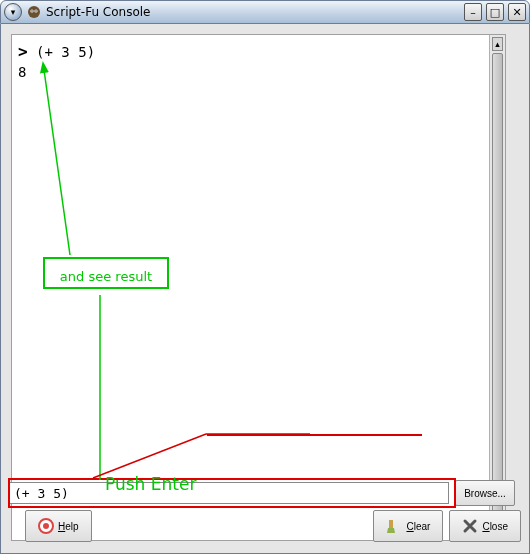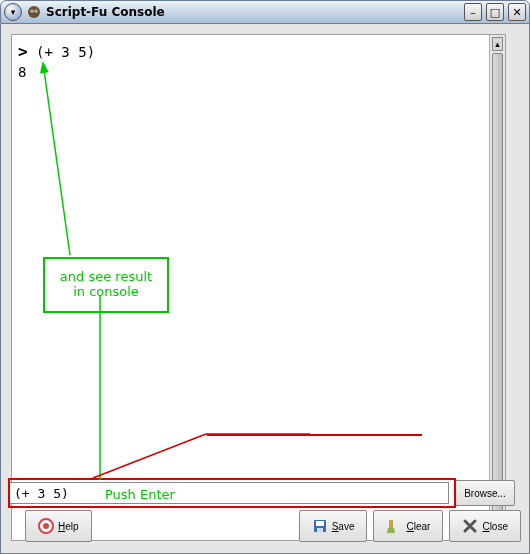--- a/index.html
+++ b/index.html
@@ -34,21 +34,21 @@
     border-radius: 2px;
     background: linear-gradient(to bottom,#f7f7f7,#d0d0d0);
     display:flex; align-items:center; justify-content:center;
     font-size:11px; line-height:1;
   }
   .tb-btn.circle {
     border-radius: 50%;
     background: radial-gradient(circle at 35% 30%, #fff, #9fb8d5 70%);
     font-size:9px;
   }
-  .tb-title { font-size:12px; color:#000; font-weight:bold; }
+  .tb-title { font-size:12px; color:#000; font-weight:normal; }
   .tb-spacer { flex:1; }
 
   
   .winbody {
     position: relative;
     border:1px solid #6b7c94;
     border-top:none;
     height: calc(100% - 24px);
     background:#e6e6e6;
   }
@@ -100,21 +100,21 @@
     position:absolute;
     border:2px solid #00c800;
     color:#00c800;
     background:#fff;
     text-align:center;
     font-size:13px;
     padding:10px 8px;
   }
   .annot1 {
     left:42px; top:233px;
-    width:126px; height:56px;
+    width:126px; height:32px;
   }
 
   
   svg.overlay {
     position:absolute;
     left:0; top:0;
     width:530px; height:554px;
     pointer-events:none;
   }
 
@@ -164,23 +164,23 @@
     padding:2px 8px;
     font-size:10px;
     cursor:pointer;
     display:flex; align-items:center; gap:4px;
     border-radius:2px;
   }
   .browse-btn { width:60px; justify-content:center;}
 
   .push-enter {
     position:absolute;
-    left:104px; top:463px;
+    left:104px; top:450px;
     color:#00c800;
-    font-size:13px;
+    font-size:17px;
     pointer-events:none;
   }
 
   
   .btnbar {
     position:absolute;
     left:8px; bottom:10px; right:8px;
     height:34px;
     display:flex; align-items:center;padding-left:16px;
   }
@@ -221,49 +221,40 @@
 <span>8</span></div>
     <div class="console-scroll">
       <div class="scroll-arrow up">▴</div>
       <div class="scroll-thumb"></div>
       <div class="scroll-arrow down">▾</div>
     </div>
   </div>
 
   <div class="annot-box annot1">
     <div>and see result</div>
-    <div>in console</div>
   </div>
 
   <div class="red-underline"></div>
 
   <div class="input-row">
     <input class="cmd-input" type="text" value="(+ 3 5)" style="">
     <button class="browse-btn">Browse...</button>
   </div>
   <div class="input-red-outline"></div>
   <div class="push-enter">Push Enter</div>
 
   <div class="btnbar">
     <button class="bottom-btn">
       <span class="mini-icon"><svg viewBox="0 0 16 16">
             <circle cx="8" cy="8" r="7" fill="#fff" stroke="#d44" stroke-width="2"></circle>
             <circle cx="8" cy="8" r="3" fill="#d44"></circle>
           </svg></span>
       <span><span class="underline">H</span><span>elp</span></span>
     </button>
     <div class="btnbar-spacer"></div>
-    <button class="bottom-btn">
-      <span class="mini-icon"><svg viewBox="0 0 16 16">
-            <rect x="2" y="2" width="12" height="12" rx="1" fill="#3a6db0"></rect>
-            <rect x="4" y="3" width="8" height="5" fill="#fff"></rect>
-            <rect x="5" y="10" width="6" height="4" fill="#cde"></rect>
-          </svg></span>
-      <span><span class="underline">S</span><span>ave</span></span>
-    </button>
     <button class="bottom-btn">
       <span class="mini-icon"><svg viewBox="0 0 16 16">
             <rect x="3" y="2" width="4" height="8" fill="#caa14a"></rect>
             <path d="M2 10 L8 10 L9 15 L1 15 Z" fill="#8fb34a"></path>
           </svg></span>
       <span><span class="underline">C</span><span>lear</span></span>
     </button>
     <button class="bottom-btn">
       <span class="mini-icon"><svg viewBox="0 0 16 16">
             <path d="M3 3 L13 13 M13 3 L3 13" stroke="#555" stroke-width="3" stroke-linecap="round"></path>

